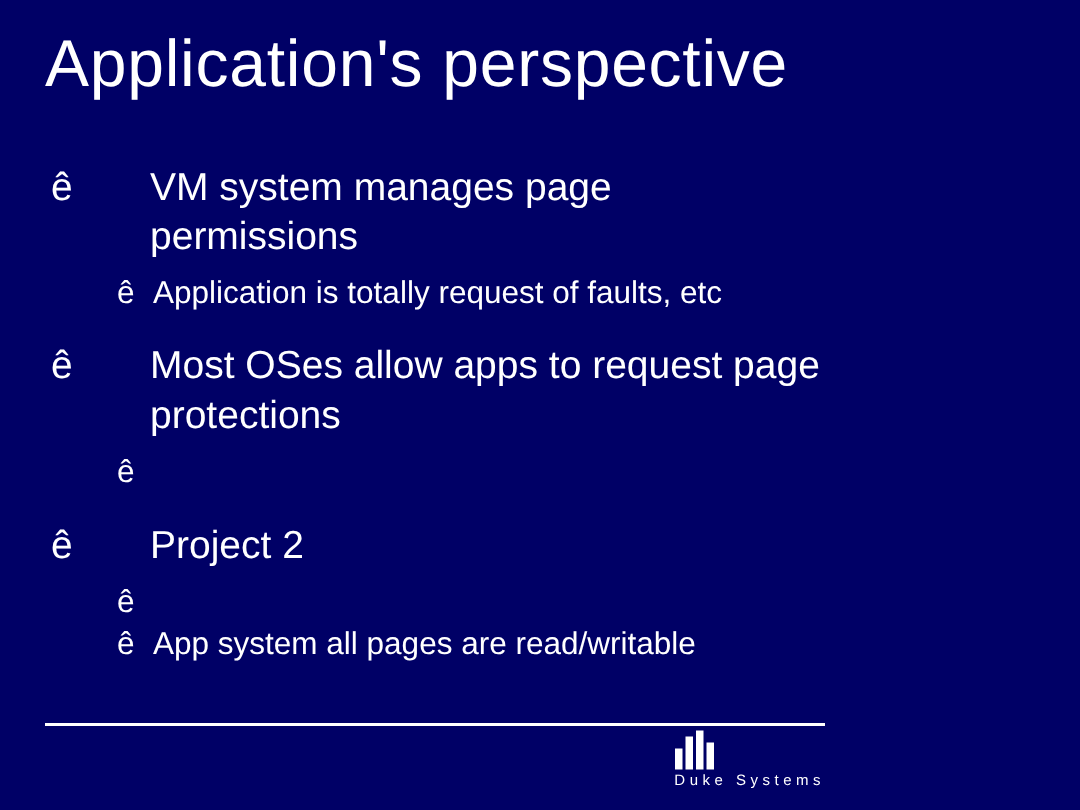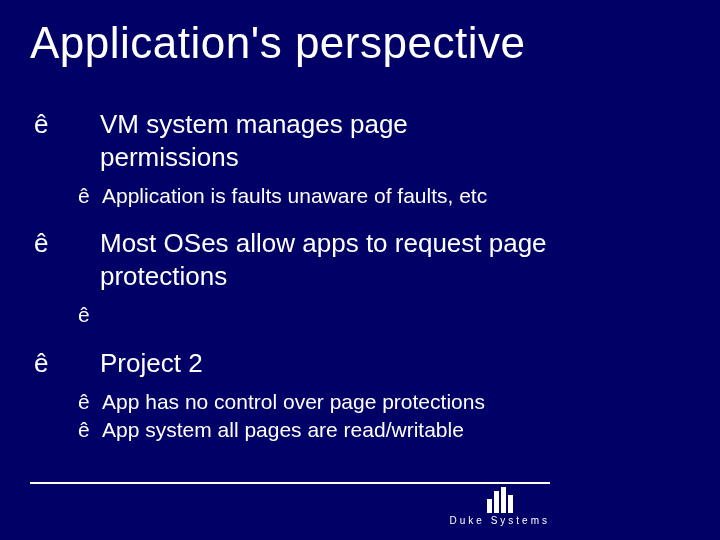--- a/index.html
+++ b/index.html
@@ -71,21 +71,21 @@
     bottom: 56px;
     height: 2px;
     background: #ffffff;
   }
   .logo {
     position: absolute;
     right: 30px;
     bottom: 14px;
     display: flex;
     flex-direction: column;
-    align-items: center;
+    align-items: flex-start;
   }
   .logo-icon {
     display: flex;
     align-items: flex-end;
     gap: 2px;
     margin-bottom: 2px;
   }
   .bar {
     width: 5px;
     background: #ffffff;
@@ -108,38 +108,37 @@
   <h1 class="title">Application's perspective</h1>
 
   <div class="content">
 
     <div class="level1">
       <span class="bullet">ê</span>
       <span class="text">VM system manages page permissions</span>
     </div>
     <div class="level2">
       <span class="bullet">ê</span>
-      <span class="text">Application is faults unaware of faults, etc</span>
+      <span class="text">Application is totally request of faults, etc</span>
     </div>
 
     <div class="level1">
       <span class="bullet">ê</span>
       <span class="text">Most OSes allow apps to request page protections</span>
     </div>
     <div class="level2">
       <span class="bullet">ê</span>
     </div>
 
     <div class="level1">
       <span class="bullet">ê</span>
       <span class="text">Project 2</span>
     </div>
     <div class="level2 tight">
       <span class="bullet">ê</span>
-      <span class="text">App has no control over page protections</span>
     </div>
     <div class="level2">
       <span class="bullet">ê</span>
       <span class="text">App system all pages are read/writable</span>
     </div>
 
   </div>
 
   <div class="footer-line"></div>
 

